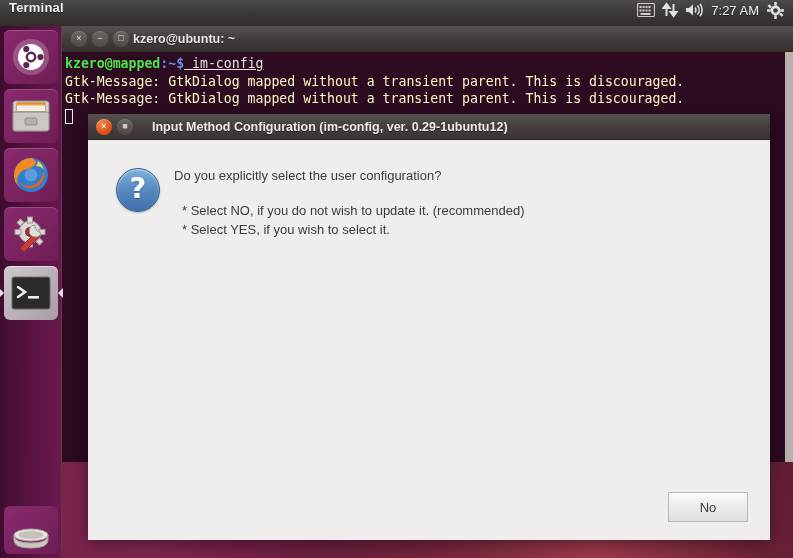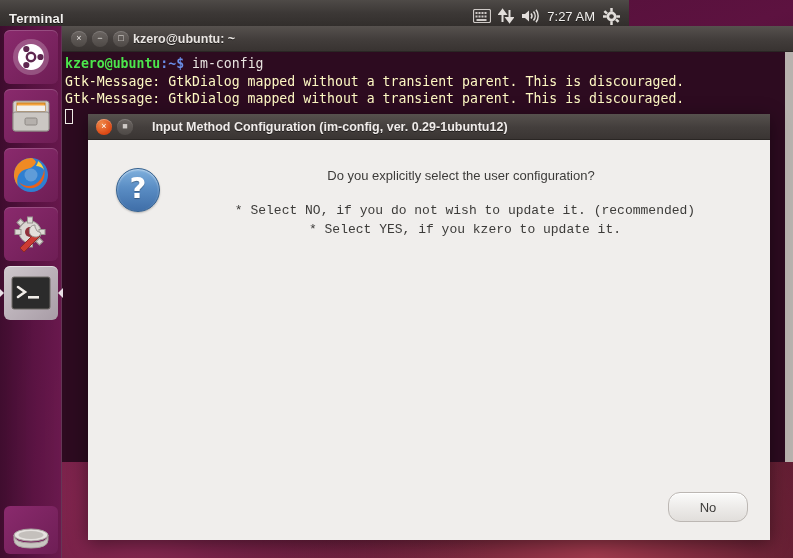--- a/index.html
+++ b/index.html
@@ -18,23 +18,23 @@
     position: absolute; inset: 0;
     background:
       radial-gradient(circle at 18% 92%, #8e2a55 0%, rgba(142,42,85,0) 42%),
       radial-gradient(circle at 75% 100%, #a33a4e 0%, rgba(163,58,78,0) 48%),
       linear-gradient(160deg, #4a0f33 0%, #5d1240 35%, #3a0a26 70%, #2a0519 100%);
   }
 
   
   #top-panel {
     position: absolute; top: 0; left: 0;
-    width: 629px; height: 26px;
+    width: 793px; height: 26px;
     background: linear-gradient(to bottom, #4e4a47 0%, #3c3836 50%, #322e2c 100%);
-    display: flex; align-items: flex-end;
+    display: flex; align-items: flex-start;
     z-index: 60;
   }
   #panel-title {
     color: #f2f0ee;
     font-size: 13px; font-weight: bold;
     margin-left: 9px;
     letter-spacing: 0.2px;
     text-shadow: 0 1px 0 rgba(0,0,0,0.55);
   }
   #panel-right {
@@ -134,21 +134,21 @@
     overflow: hidden;
   }
   #terminal-scrollbar {
     position: absolute; top: 0; right: 0;
     width: 8px; height: 410px;
     background: #b8b2ae;
   }
   .t-line { white-space: pre; }
   .t-user { color: #4ce64c; font-weight: bold; }
   .t-path { color: #6a8ee8; font-weight: bold; }
-  .t-cmd  { color: #e8e4e0; }
+  .t-cmd  { color: #e8e4e0; text-decoration: underline; }
   .t-out  { color: #fef9c3; }
   #terminal-cursor {
     display: inline-block;
     width: 8px; height: 15px;
     border: 1px solid #f0ece8;
     background: transparent;
     vertical-align: -3px;
   }
 
   
@@ -204,38 +204,37 @@
     background: linear-gradient(to bottom, #7fb0dd 0%, #5a8dc4 45%, #3f6ea8 100%);
     border: 1px solid #35618f;
     box-shadow: inset 0 1px 2px rgba(255,255,255,0.55), 0 1px 2px rgba(0,0,0,0.25);
     display: flex; align-items: center; justify-content: center;
     color: #ffffff; font-size: 29px; font-weight: bold;
     font-family: "DejaVu Sans", sans-serif;
     line-height: 1;
     padding-bottom: 3px;
     text-shadow: 0 1px 1px rgba(0,0,0,0.30);
   }
-  #dialog-text { flex: 1; padding-top: 2px; text-align: center; }
+  #dialog-text { flex: 1; padding-top: 2px; }
   #dialog-question {
     color: #3c3b39; font-size: 13px;
     margin-bottom: 18px;
   }
   .dialog-bullet {
     color: #3c3b39; font-size: 13px;
     line-height: 19px;
     padding-left: 8px;
-    font-family: Liberation Mono, monospace;
   }
   #dialog-actions {
     position: absolute; right: 22px; bottom: 18px;
     display: flex; gap: 12px;
   }
   .dlg-action {
     min-width: 80px; height: 30px;
-    border-radius: 12px;
+    border-radius: 0;
     font-size: 13px; color: #3c3b39;
     background: linear-gradient(to bottom, #fbfbfa 0%, #eceae8 55%, #e1dedb 100%);
     border: 1px solid #bcb7b3;
     display: flex; align-items: center; justify-content: center;
     box-shadow: inset 0 1px 0 rgba(255,255,255,0.9);
     cursor: default;
   }
   .dlg-action.focused {
     border: 2px solid #8e8884;
     box-shadow: inset 0 0 0 1px #f5f4f3, inset 0 1px 0 rgba(255,255,255,0.9);
@@ -247,21 +246,21 @@
 <div id="desktop"></div>
 
 <div id="terminal-window">
   <div id="terminal-titlebar">
     <div class="win-btn">×</div>
     <div class="win-btn">−</div>
     <div class="win-btn">□</div>
     <div id="terminal-title">kzero@ubuntu: ~</div>
   </div>
   <div id="terminal-body">
-    <div class="t-line"><span class="t-user">kzero@ubuntu</span><span class="t-path">:~$</span><span class="t-cmd"> im-config</span></div>
+    <div class="t-line"><span class="t-user">kzero@mapped</span><span class="t-path">:~$</span><span class="t-cmd"> im-config</span></div>
     <div class="t-line t-out">Gtk-Message: GtkDialog mapped without a transient parent. This is discouraged.</div>
     <div class="t-line t-out">Gtk-Message: GtkDialog mapped without a transient parent. This is discouraged.</div>
     <div class="t-line"><span id="terminal-cursor"></span></div>
     <div id="terminal-scrollbar"></div>
   </div>
 </div>
 
 <div id="imconfig-dialog">
   <div id="dialog-titlebar">
     <div class="dlg-btn close">×</div>
@@ -269,21 +268,21 @@
     <div id="dialog-title">Input Method Configuration (im-config, ver. 0.29-1ubuntu12)</div>
   </div>
   <div id="dialog-body">
     <div id="dialog-content">
       <div id="help-icon-wrap">
         <div id="help-icon">?</div>
       </div>
       <div id="dialog-text">
         <div id="dialog-question">Do you explicitly select the user configuration?</div>
         <div class="dialog-bullet">* Select NO, if you do not wish to update it. (recommended)</div>
-        <div class="dialog-bullet">* Select YES, if you kzero to update it.</div>
+        <div class="dialog-bullet">* Select YES, if you wish to select it.</div>
       </div>
     </div>
     <div id="dialog-actions">
       <div class="dlg-action">No</div>
     </div>
   </div>
 </div>
 
 <div id="launcher">
 

